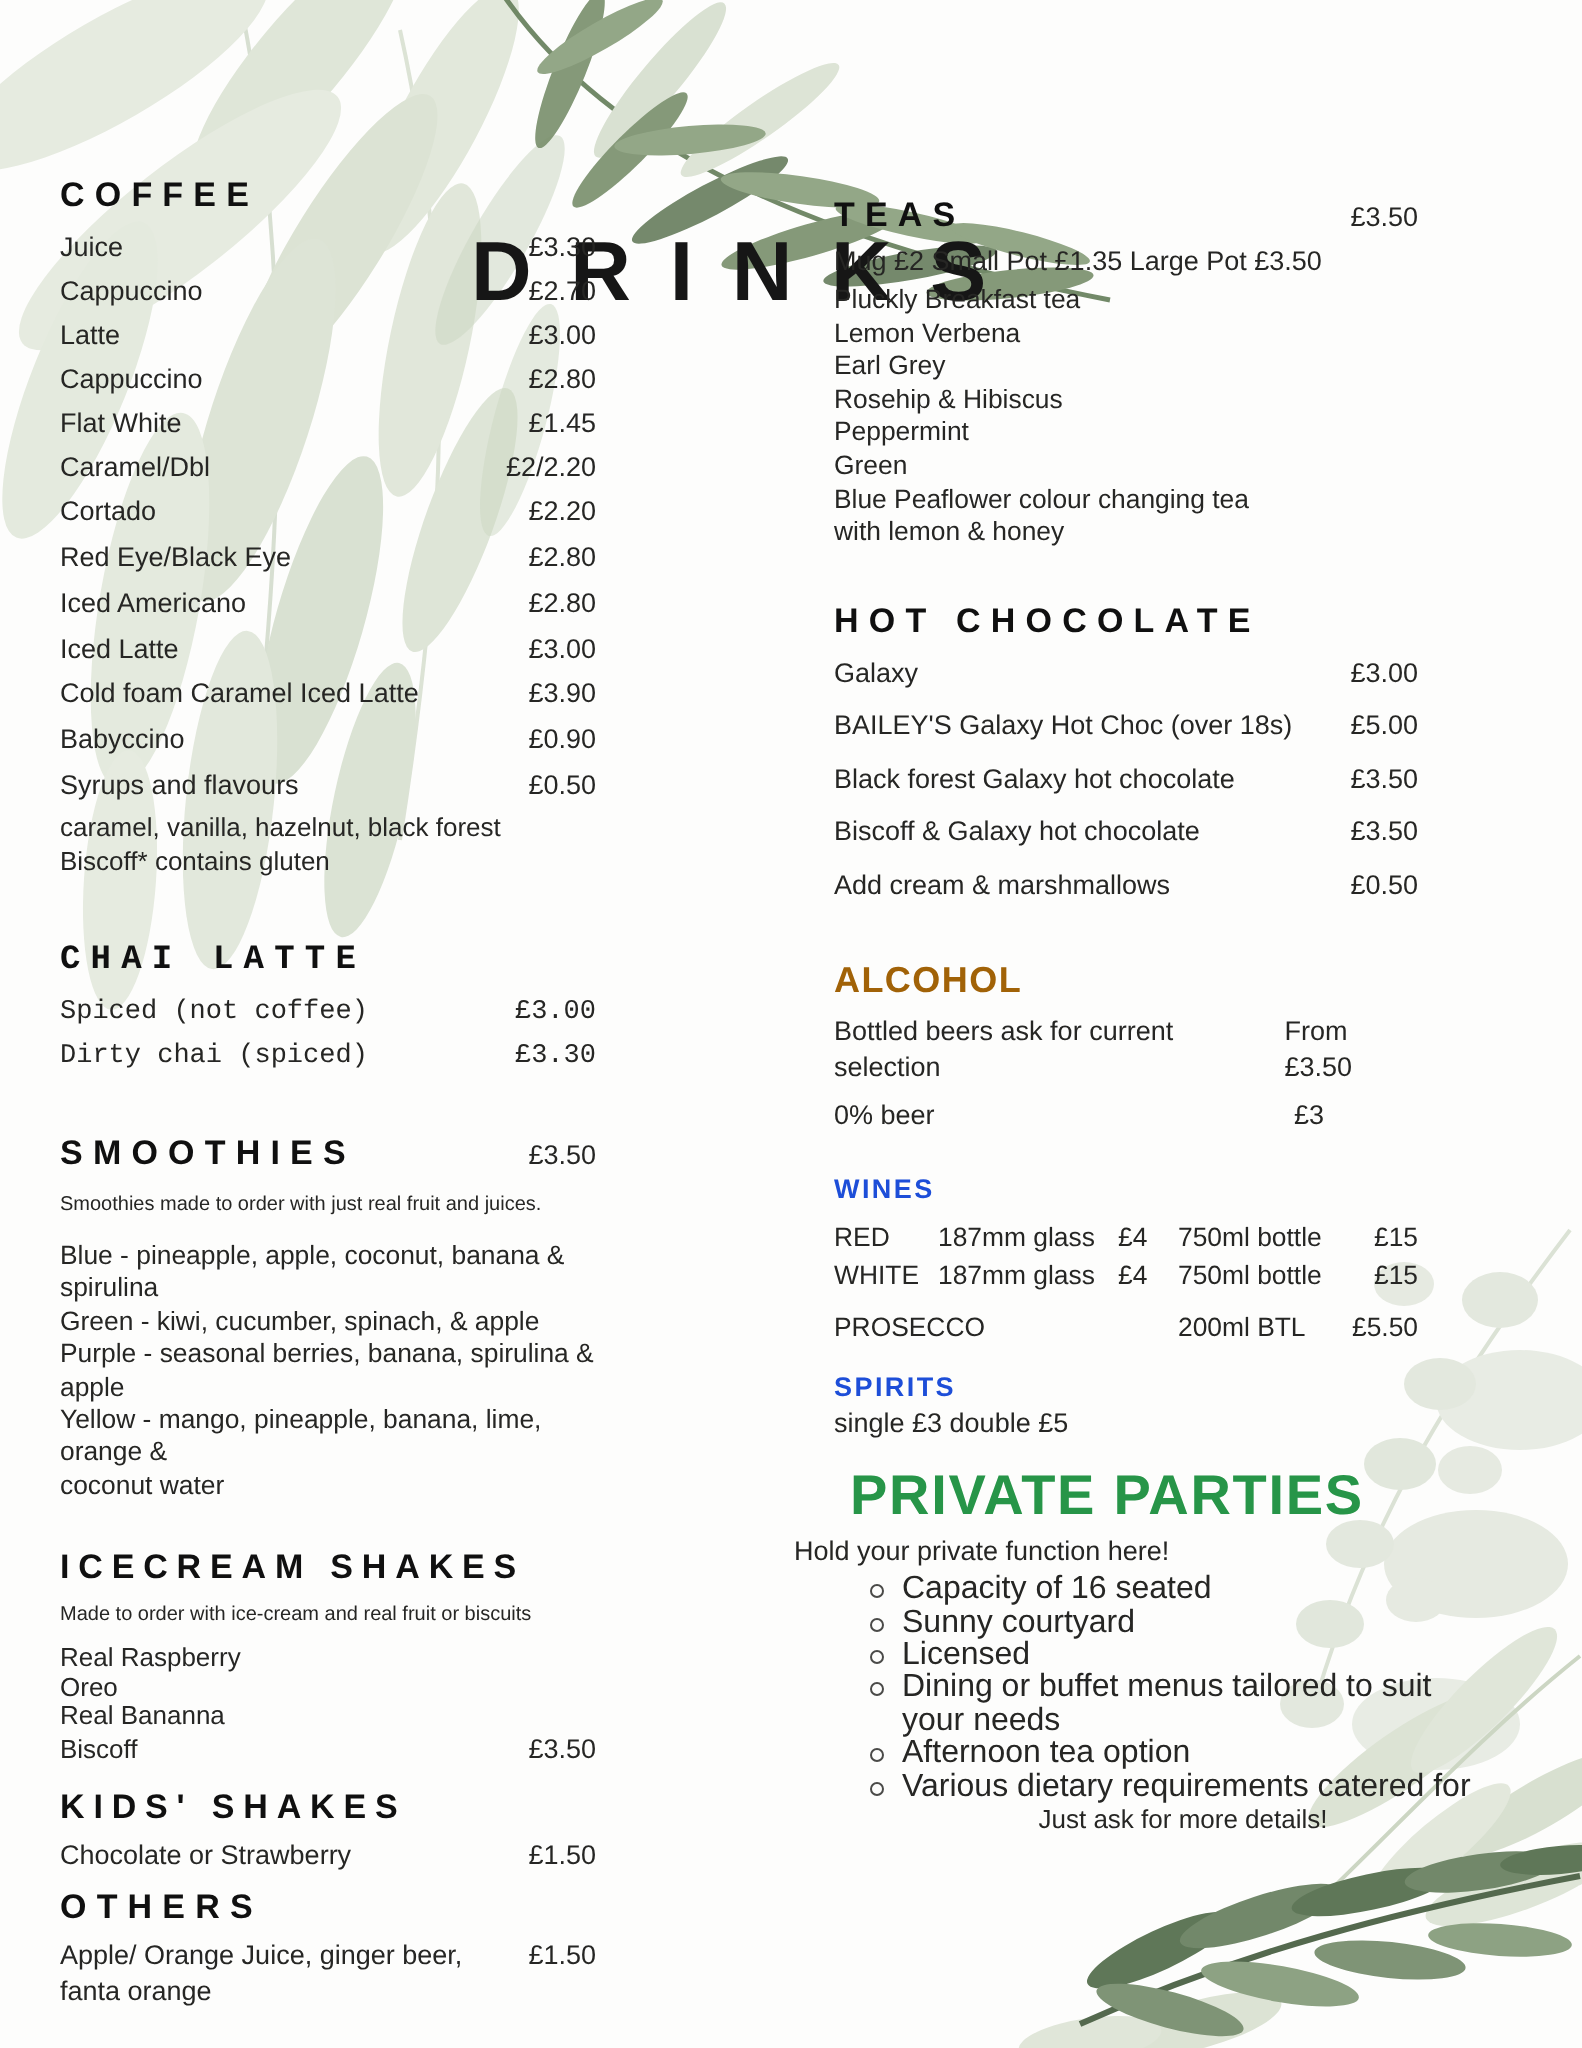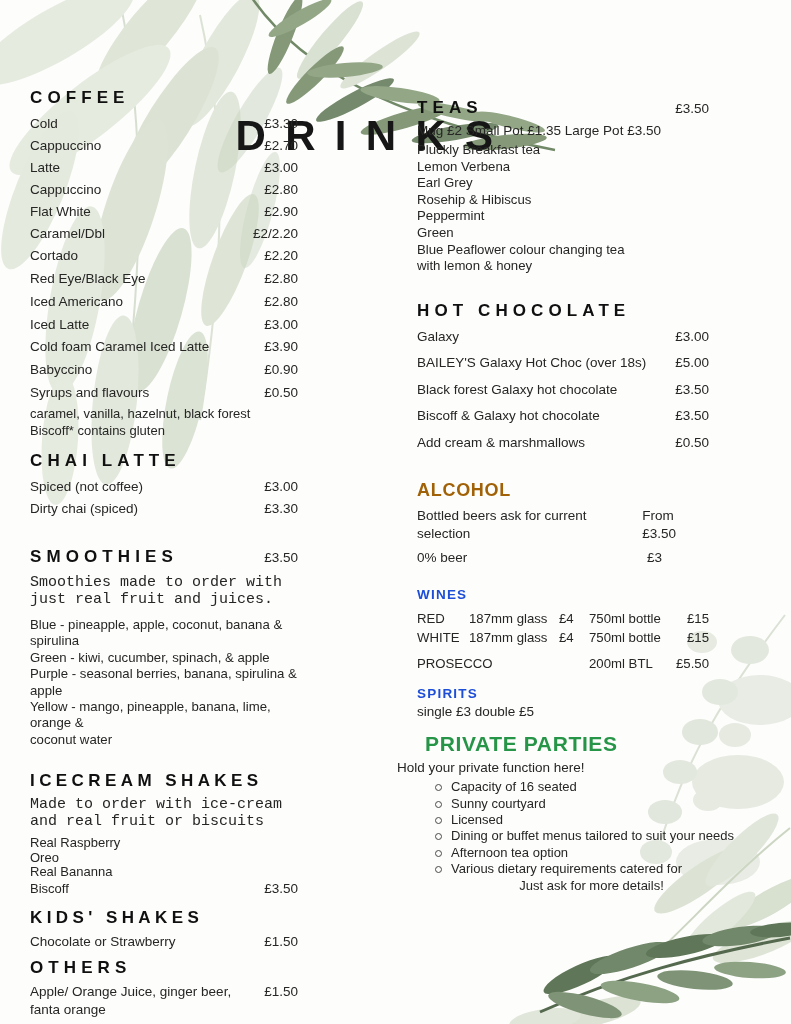--- a/index.html
+++ b/index.html
@@ -30,31 +30,31 @@
   }
   h2.sec.tight { letter-spacing:0.26em; }
   h2.plain { font-size:18px; font-weight:700; letter-spacing:0.04em; color:#a16207; margin:0 0 6px 0; }
   h3.sub { font-size:13.5px; font-weight:700; letter-spacing:0.09em; color:#1d4ed8; margin:0 0 9px 0; }
 
   .row { display:flex; justify-content:space-between; align-items:baseline;
          font-size:13.5px; line-height:18px; margin-bottom:4px; }
   .row .lbl { padding-right:6px; }
   .sp { margin-top:5px; }
   .note { font-size:13px; line-height:16.5px; }
-  .intro { font-size:15px; line-height:17px; margin:0 0 9px 0;font-family:Liberation Mono, monospace; }
+  .intro { font-size:10px; line-height:17px; margin:0 0 9px 0; }
   .line { font-size:13.2px; line-height:16.4px; }
 
   .headrow { display:flex; justify-content:space-between; align-items:baseline; margin-bottom:7px; }
   .headrow h2 { margin:0; }
   .headrow .prc { font-size:13.5px; }
 
   .sect { margin:0; }
 
   
-  .chai    { margin-top:12px; }
+  .chai    { margin-top:32px;font-family:Liberation Mono, monospace; }
   .smooth  { margin-top:29px; }
   .icecr   { margin-top:23px; }
   .kids    { margin-top:10px; }
   .others  { margin-top:7px; }
 
   
   .hotchoc { margin-top:26px; }
   .alcohol { margin-top:28px; }
   .wines   { margin-top:20px; }
   .spirits { margin-top:15px; }
@@ -65,25 +65,25 @@
   .alcohol .row { margin-bottom:6px; }
 
   .wine-grid { display:grid; grid-template-columns:52px 90px 30px 84px 1fr;
                font-size:13.2px; row-gap:4px; }
   .wine-grid .r { text-align:right; }
   .wine-grid .prosecco-bottle { grid-column:4; }
 
   .spirits .note { font-size:13.5px; font-weight:400; }
 
   .parties { margin-left:-24px; width:345px; }
-  .pp-head { font-size:21px; font-weight:700; letter-spacing:0.03em;
+  .pp-head { font-size:28px; font-weight:700; letter-spacing:0.03em;
              color:#279548; margin:0 0 3px 32px; }
   .pp-intro { font-size:13.5px; line-height:17px; margin:0 0 3px 4px; }
   .pp-list { list-style:none; margin:0; padding:0 0 0 42px; }
-  .pp-list li { display:flex; align-items:flex-start; font-size:13px; line-height:16.4px; }
+  .pp-list li { display:flex; align-items:flex-start; font-size:16px; line-height:16.4px; }
   .pp-bullet { width:5px; height:5px; border:1.3px solid #4a4a48; border-radius:50%;
                display:inline-block; flex:none; margin:5px 9px 0 0; }
   .pp-outro { font-size:13px; line-height:16px; text-align:center; padding-left:52px; }
 
   .kids h2.sec, .others h2.sec, .icecr h2.sec { margin-bottom:5px; }
   .flav { font-size:13px; line-height:14.6px; }
   .icecr .row { margin-bottom:2px; }
 </style>
 </head>
 <body>
@@ -174,38 +174,38 @@
 
   <div class="content">
 
     <h1 class="title">DRINKS</h1>
 
     <div class="col-left">
 
       <div class="sect coffee">
         <h2 class="sec">COFFEE</h2>
         <div class="row">
-            <span class="lbl">Cold</span>
+            <span class="lbl">Juice</span>
             <span class="prc">£3.30</span>
           </div>
         <div class="row">
             <span class="lbl">Cappuccino</span>
             <span class="prc">£2.70</span>
           </div>
         <div class="row">
             <span class="lbl">Latte</span>
             <span class="prc">£3.00</span>
           </div>
         <div class="row">
             <span class="lbl">Cappuccino</span>
             <span class="prc">£2.80</span>
           </div>
         <div class="row">
             <span class="lbl">Flat White</span>
-            <span class="prc">£2.90</span>
+            <span class="prc">£1.45</span>
           </div>
         <div class="row">
             <span class="lbl">Caramel/Dbl</span>
             <span class="prc">£2/2.20</span>
           </div>
         <div class="row">
             <span class="lbl">Cortado</span>
             <span class="prc">£2.20</span>
           </div>
         <div class="row sp">

